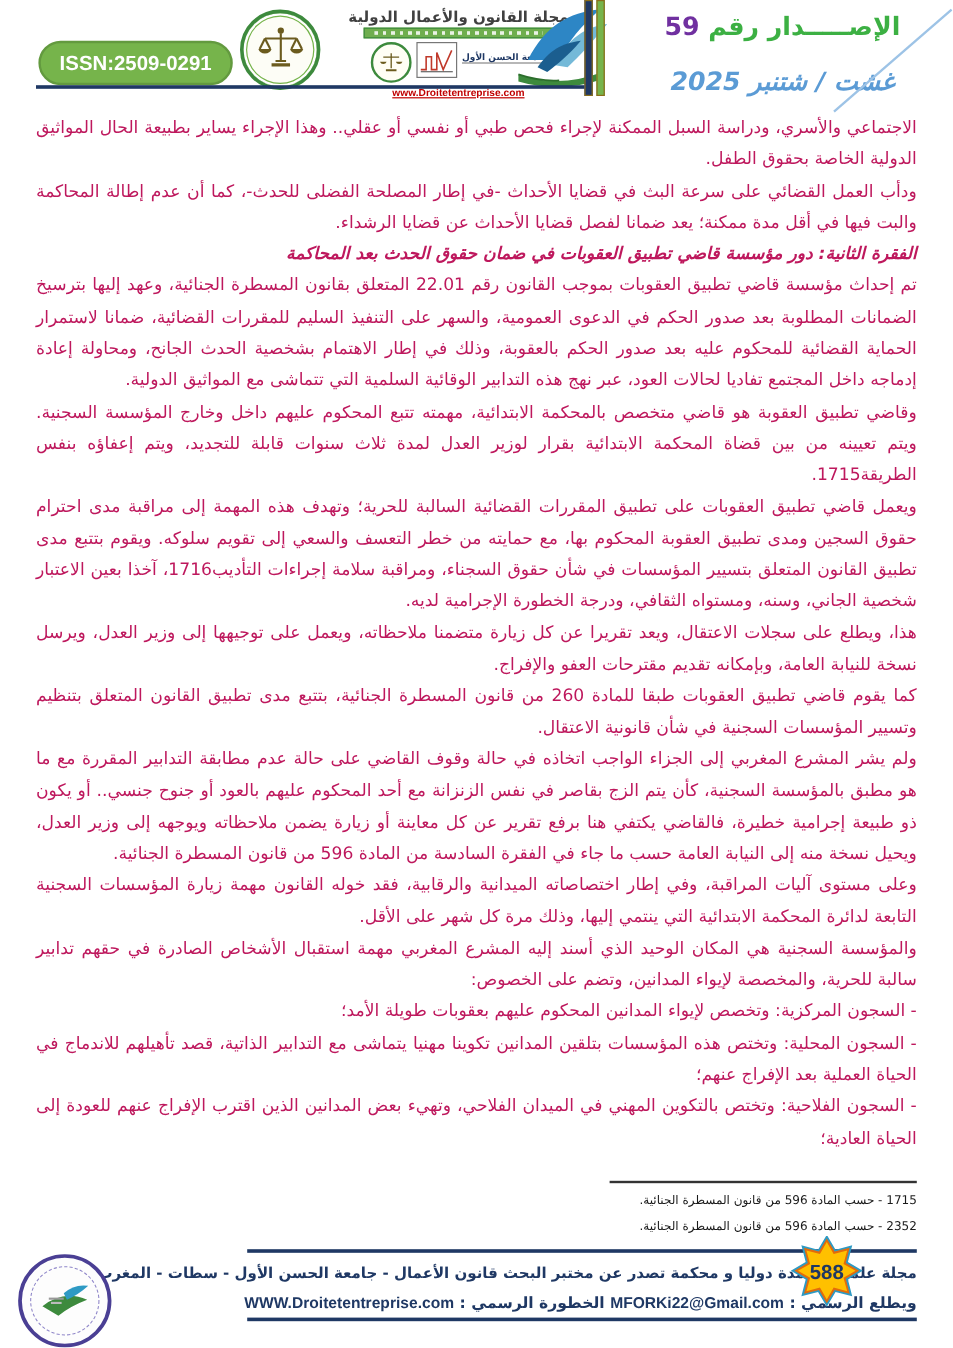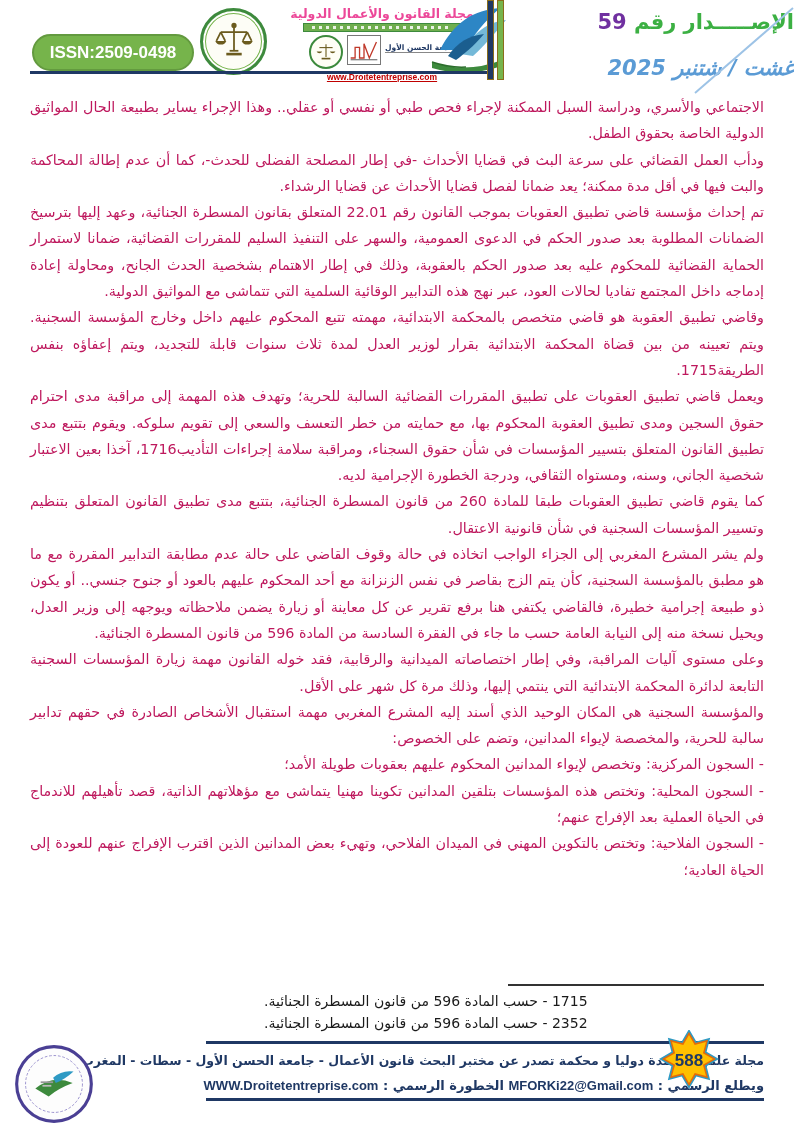--- a/index.html
+++ b/index.html
@@ -11,75 +11,75 @@
   .header { position: absolute; left: 0; top: 0; width: 794px; height: 95px; }
   .issn-pill { position: absolute; left: 32px; top: 34px; width: 162px; height: 37px;
     background: #76b44b; border: 2px solid #639a3f; border-radius: 19px;
     color: #fff; font-weight: bold; font-size: 17px; line-height: 33px; text-align: center;
     font-family: "Liberation Sans", sans-serif; }
   .logo-circle1 { position: absolute; left: 200px; top: 8px; width: 67px; height: 67px;
     border: 3px solid #3d8a3d; border-radius: 50%; background: #fdfdf6;
     box-shadow: inset 0 0 0 2px #fff, inset 0 0 0 3px #76b44b;
     display: flex; align-items: center; justify-content: center; }
   .center-logo { position: absolute; left: 282px; top: 6px; width: 200px; height: 70px; direction: rtl; }
-  .center-title { color: #ec4899; font-weight: bold; font-size: 12.5px; text-align: center; white-space: nowrap; }
+  .center-title { color: #404040; font-weight: bold; font-size: 12.5px; text-align: center; white-space: nowrap; }
   .center-strip { margin: 2px auto 0; width: 158px; height: 9px; background: #6fae4e; border: 1px solid #3d8a3d;
     background-image: repeating-linear-gradient(90deg, rgba(255,255,255,.85) 0 3px, rgba(255,255,255,0) 3px 7px);
     background-size: 140px 3px; background-repeat: no-repeat; background-position: center; }
   .center-row { display: flex; direction: ltr; align-items: flex-start; gap: 4px; margin-top: 3px; justify-content: center; }
   .mini-circle { width: 34px; height: 34px; border: 2px solid #3d8a3d; border-radius: 50%;
     display: flex; align-items: center; justify-content: center; background: #fffef5; }
   .ecg-box { width: 34px; height: 30px; border: 1px solid #777; background: #fff; }
   .univ { width: 70px; text-align: center; color: #1f3864; font-size: 7.5px; font-weight: bold;
     border-bottom: 1px solid #888; padding-top: 8px; white-space: nowrap; }
   .center-site { margin-top: 3px; text-align: center; color: #c00000; font-weight: bold; font-size: 8.5px;
     text-decoration: underline; font-family: "Liberation Sans", sans-serif; }
   .bird-wrap { position: absolute; left: 426px; top: 4px; width: 82px; height: 72px; }
   .vbar { position: absolute; top: 0; height: 80px; width: 7px; border: 1px solid #8a6d1a; }
   .vbar.navy { left: 487px; background: #1f3864; }
   .vbar.green { left: 497px; background: #76b44c; }
-  .issue-block { position: absolute; left: 510px; top: 0; width: 284px; height: 95px; direction: rtl; }
+  .issue-block { position: absolute; left: 510px; top: 0; width: 284px; height: 95px; direction: rtl; text-align: center; }
   .issue-line1 { margin-top: 10px; font-size: 21px; font-weight: bold; white-space: nowrap; }
   .issue-line1 .lbl { color: #3cb043; }
   .issue-line1 .num { color: #7030a0; }
   .issue-line2 { margin-top: 22px; font-size: 21px; font-weight: bold; color: #5b9bd5; white-space: nowrap; font-style: italic; }
   .diag { position: absolute; left: 510px; top: 0; width: 284px; height: 95px; pointer-events: none; }
   .header-rule { position: absolute; left: 30px; top: 71px; width: 457px; height: 3px; background: #1f3864; }
 
   
   .body-text { position: absolute; left: 30px; top: 94px; width: 734px; direction: rtl;
     color: #be185d; font-size: 14.3px; line-height: 26.3px; }
   .para { text-align: justify; }
   .para.heading { font-weight: bold; font-style: italic; }
 
   
   .footnote-rule { position: absolute; right: 30px; top: 984px; width: 256px; height: 2px; background: #333; }
   .footnotes { position: absolute; right: 30px; top: 990px; width: 500px; direction: rtl;
-    font-size: 14px; line-height: 22px; color: #1a1a1a; text-align: left; }
+    font-size: 10px; line-height: 22px; color: #1a1a1a; text-align: right; }
 
   
   .footer-rule { position: absolute; left: 206px; width: 558px; height: 3px; background: #1f3864; }
   .footer-rule.top { top: 1041px; }
   .footer-rule.bottom { top: 1098px; }
   .footer-text { position: absolute; left: 206px; top: 1049px; width: 558px; direction: rtl; text-align: center;
     color: #1f3864; font-weight: bold; }
   .footer-line1 { font-size: 12.5px; line-height: 24px; white-space: nowrap; }
   .footer-line2 { font-size: 13px; line-height: 26px; white-space: nowrap; }
   .footer-line2 .latin { font-family: "Liberation Sans", sans-serif; }
   .badge { position: absolute; left: 657px; top: 1030px; width: 64px; height: 60px; }
   .corner-logo { position: absolute; left: 14px; top: 1044px; width: 80px; height: 80px; }
 </style>
 </head>
 <body>
 
 <div class="page">
 
   <div class="header">
 
-    <div class="issn-pill">ISSN:2509-0498</div>
+    <div class="issn-pill">ISSN:2509-0291</div>
 
     <div class="logo-circle1">
       <svg width="44" height="44" viewBox="0 0 40 40">
         <g stroke="#6b5b1e" stroke-width="1.6" fill="none">
           <circle cx="20" cy="5" r="1.6" fill="#6b5b1e"></circle>
           <line x1="20" y1="7" x2="20" y2="28"></line>
           <line x1="8" y1="11" x2="32" y2="11"></line>
           <line x1="16" y1="28" x2="24" y2="28"></line>
           <line x1="13" y1="31" x2="27" y2="31" stroke-width="2.4"></line>
           <line x1="8" y1="11" x2="4" y2="19"></line>
@@ -141,29 +141,31 @@
     <svg class="diag" viewBox="0 0 284 95">
       <line x1="185" y1="93" x2="283" y2="8" stroke="#9dc3e6" stroke-width="2"></line>
     </svg>
 
     <div class="header-rule"></div>
   </div>
 
   <div class="body-text">
     <div class="para">الاجتماعي والأسري، ودراسة السبل الممكنة لإجراء فحص طبي أو نفسي أو عقلي.. وهذا الإجراء يساير بطبيعة الحال المواثيق الدولية الخاصة بحقوق الطفل.</div>
     <div class="para">ودأب العمل القضائي على سرعة البث في قضايا الأحداث -في إطار المصلحة الفضلى للحدث-، كما أن عدم إطالة المحاكمة والبت فيها في أقل مدة ممكنة؛ يعد ضمانا لفصل قضايا الأحداث عن قضايا الرشداء.</div>
+    <div class="para heading">الفقرة الثانية: دور مؤسسة قاضي تطبيق العقوبات في ضمان حقوق الحدث بعد المحاكمة</div>
     <div class="para">تم إحداث مؤسسة قاضي تطبيق العقوبات بموجب القانون رقم 22.01 المتعلق بقانون المسطرة الجنائية، وعهد إليها بترسيخ الضمانات المطلوبة بعد صدور الحكم في الدعوى العمومية، والسهر على التنفيذ السليم للمقررات القضائية، ضمانا لاستمرار الحماية القضائية للمحكوم عليه بعد صدور الحكم بالعقوبة، وذلك في إطار الاهتمام بشخصية الحدث الجانح، ومحاولة إعادة إدماجه داخل المجتمع تفاديا لحالات العود، عبر نهج هذه التدابير الوقائية السلمية التي تتماشى مع المواثيق الدولية.</div>
     <div class="para">وقاضي تطبيق العقوبة هو قاضي متخصص بالمحكمة الابتدائية، مهمته تتبع المحكوم عليهم داخل وخارج المؤسسة السجنية. ويتم تعيينه من بين قضاة المحكمة الابتدائية بقرار لوزير العدل لمدة ثلاث سنوات قابلة للتجديد، ويتم إعفاؤه بنفس الطريقة1715.</div>
     <div class="para">ويعمل قاضي تطبيق العقوبات على تطبيق المقررات القضائية السالبة للحرية؛ وتهدف هذه المهمة إلى مراقبة مدى احترام حقوق السجين ومدى تطبيق العقوبة المحكوم بها، مع حمايته من خطر التعسف والسعي إلى تقويم سلوكه. ويقوم بتتبع مدى تطبيق القانون المتعلق بتسيير المؤسسات في شأن حقوق السجناء، ومراقبة سلامة إجراءات التأديب1716، آخذا بعين الاعتبار شخصية الجاني، وسنه، ومستواه الثقافي، ودرجة الخطورة الإجرامية لديه.</div>
+    <div class="para">هذا، ويطلع على سجلات الاعتقال، ويعد تقريرا عن كل زيارة متضمنا ملاحظاته، ويعمل على توجيهها إلى وزير العدل، ويرسل نسخة للنيابة العامة، وبإمكانه تقديم مقترحات العفو والإفراج.</div>
     <div class="para">كما يقوم قاضي تطبيق العقوبات طبقا للمادة 260 من قانون المسطرة الجنائية، بتتبع مدى تطبيق القانون المتعلق بتنظيم وتسيير المؤسسات السجنية في شأن قانونية الاعتقال.</div>
     <div class="para">ولم يشر المشرع المغربي إلى الجزاء الواجب اتخاذه في حالة وقوف القاضي على حالة عدم مطابقة التدابير المقررة مع ما هو مطبق بالمؤسسة السجنية، كأن يتم الزج بقاصر في نفس الزنزانة مع أحد المحكوم عليهم بالعود أو جنوح جنسي.. أو يكون ذو طبيعة إجرامية خطيرة، فالقاضي يكتفي هنا برفع تقرير عن كل معاينة أو زيارة يضمن ملاحظاته ويوجهه إلى وزير العدل، ويحيل نسخة منه إلى النيابة العامة حسب ما جاء في الفقرة السادسة من المادة 596 من قانون المسطرة الجنائية.</div>
     <div class="para">وعلى مستوى آليات المراقبة، وفي إطار اختصاصاته الميدانية والرقابية، فقد خوله القانون مهمة زيارة المؤسسات السجنية التابعة لدائرة المحكمة الابتدائية التي ينتمي إليها، وذلك مرة كل شهر على الأقل.</div>
     <div class="para">والمؤسسة السجنية هي المكان الوحيد الذي أسند إليه المشرع المغربي مهمة استقبال الأشخاص الصادرة في حقهم تدابير سالبة للحرية، والمخصصة لإيواء المدانين، وتضم على الخصوص:</div>
     <div class="para">- السجون المركزية: وتخصص لإيواء المدانين المحكوم عليهم بعقوبات طويلة الأمد؛</div>
-    <div class="para">- السجون المحلية: وتختص هذه المؤسسات بتلقين المدانين تكوينا مهنيا يتماشى مع مؤهلاتهم الذاتية، قصد تأهيلهم للاندماج في الحياة العملية بعد الإفراج عنهم؛</div>
+    <div class="para">- السجون المحلية: وتختص هذه المؤسسات بتلقين المدانين تكوينا مهنيا يتماشى مع التدابير الذاتية، قصد تأهيلهم للاندماج في الحياة العملية بعد الإفراج عنهم؛</div>
     <div class="para">- السجون الفلاحية: وتختص بالتكوين المهني في الميدان الفلاحي، وتهيء بعض المدانين الذين اقترب الإفراج عنهم للعودة إلى الحياة العادية؛</div>
   </div>
 
   <div class="footnote-rule"></div>
   <div class="footnotes">
     <div>1715 - حسب المادة 596 من قانون المسطرة الجنائية.</div>
     <div>2352 - حسب المادة 596 من قانون المسطرة الجنائية.</div>
   </div>
 
   <div class="footer-rule top"></div>

